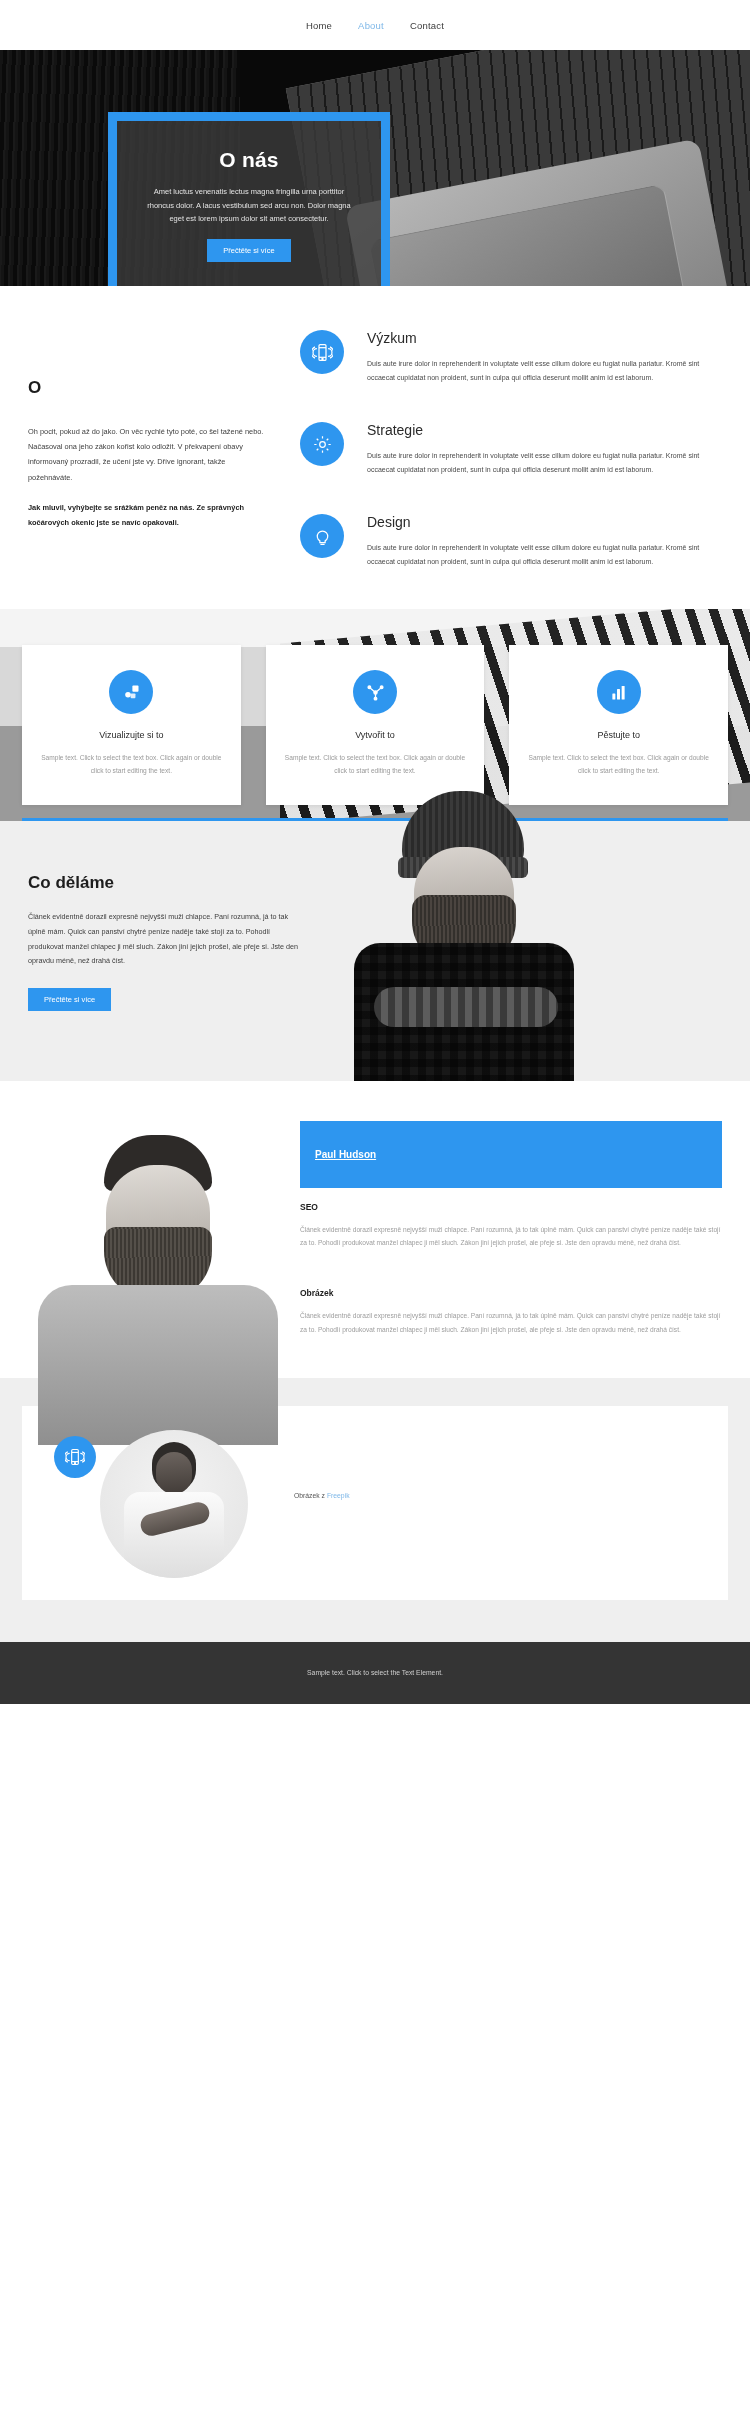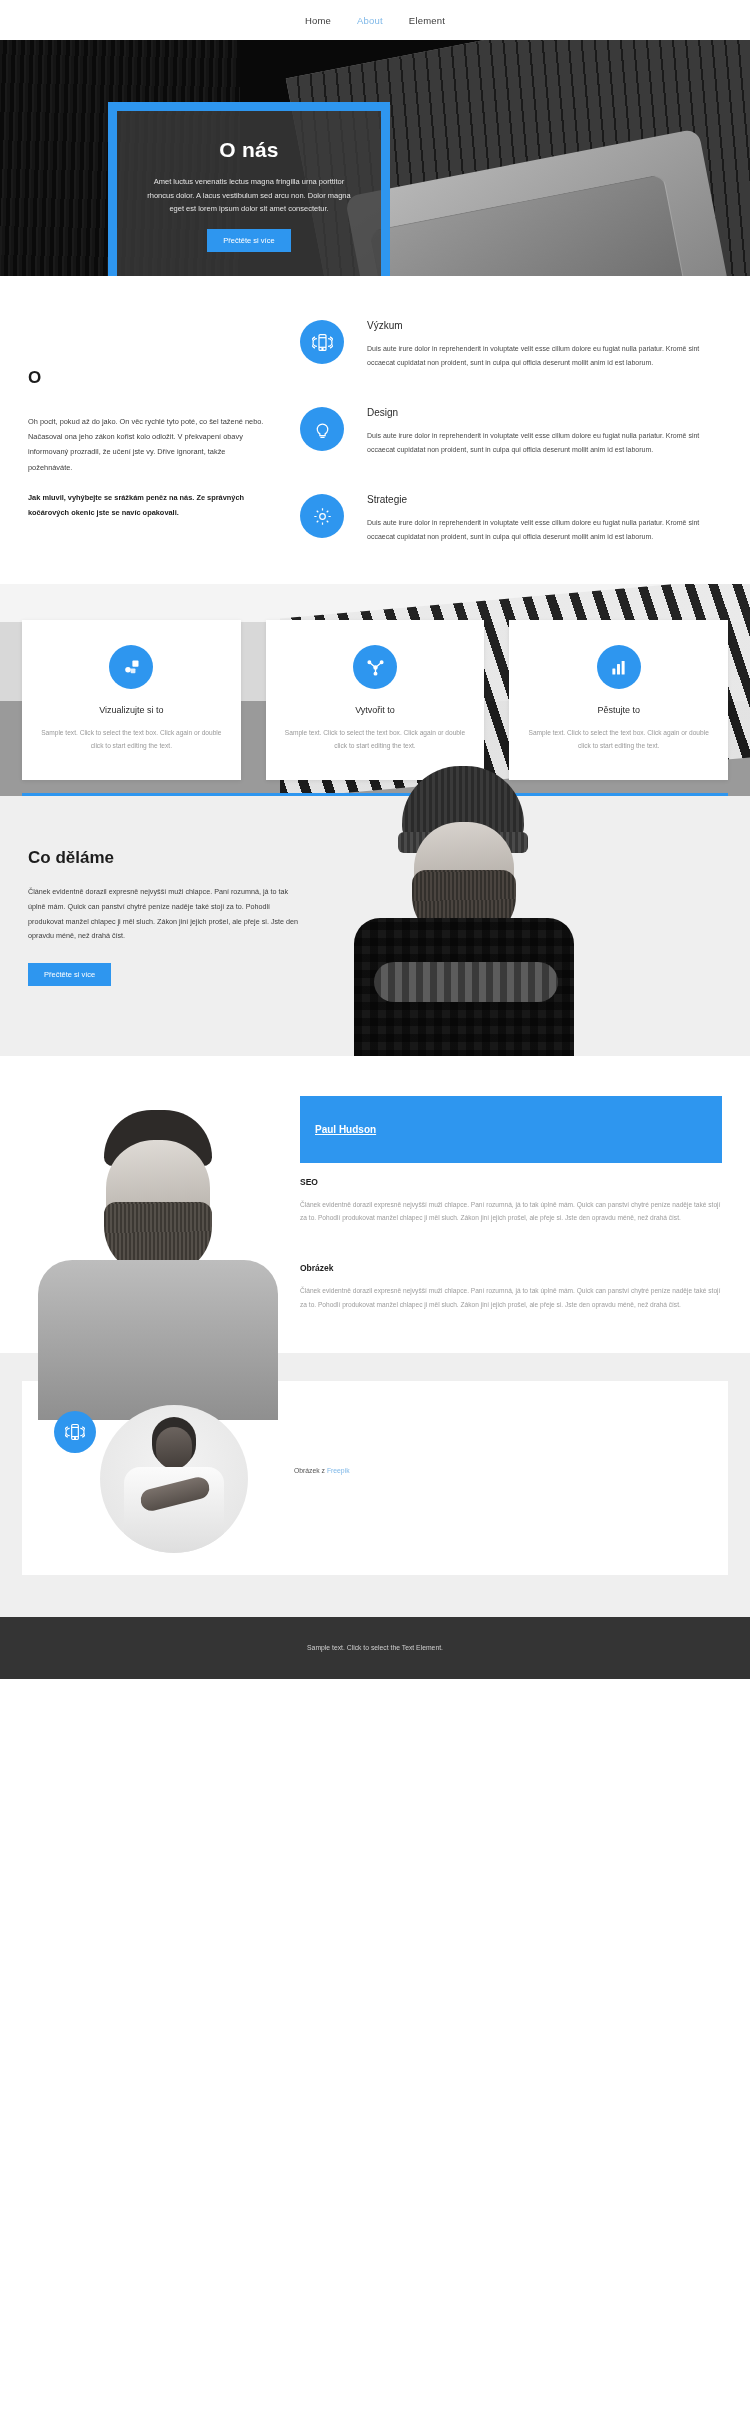--- a/index.html
+++ b/index.html
@@ -6,21 +6,21 @@
   *{box-sizing:border-box;margin:0;padding:0;}
   html,body{width:750px;}
   body{
     font-family:"Liberation Sans", sans-serif;
     background:#ffffff;color:#2f2f2f;
     -webkit-font-smoothing:antialiased;
   }
   .page{width:750px;margin:0 auto;position:relative;overflow:hidden;}
 
   
-  .nav{height:40px;background:#fff;display:flex;align-items:center;justify-content:center;gap:26px;}
+  .nav{height:50px;background:#fff;display:flex;align-items:center;justify-content:center;gap:26px;}
   .nav a{font-size:9.5px;color:#3c3c3c;text-decoration:none;letter-spacing:.2px;}
   .nav a.active{color:#7fb8e8;}
 
   
   .hero{position:relative;height:236px;background:#090909;overflow:hidden;}
   .hero-photo{position:absolute;inset:0;}
   .kbd{position:absolute;right:-40px;top:-10px;width:480px;height:300px;
     background:
       repeating-linear-gradient(96deg,#3d3d3d 0 11px,#1b1b1b 11px 13px),
       linear-gradient(160deg,#8e8e8e,#4a4a4a);
@@ -49,21 +49,21 @@
   .features{background:#fff;padding:44px 0 40px;display:flex;}
   .feat-left{width:300px;padding:0 34px 0 28px;}
   .feat-left h2{font-size:17px;font-weight:700;color:#1d1d1d;margin:48px 0 26px;}
   .feat-left p{font-size:7.4px;line-height:2.05;color:#3d3d3d;margin-bottom:15px;}
   .feat-left p.bold{font-weight:700;color:#1d1d1d;}
   .feat-right{flex:1;padding-right:26px;display:flex;flex-direction:column;gap:37px;}
   .feat-item{display:flex;gap:23px;align-items:flex-start;}
   .circle{width:44px;height:44px;border-radius:50%;background:#2e96ef;flex:0 0 44px;
     display:flex;align-items:center;justify-content:center;}
   .circle svg{width:21px;height:21px;}
-  .feat-txt h3{font-size:10px;font-weight:400;color:#2a2a2a;margin-bottom:11px;}
+  .feat-txt h3{font-size:14px;font-weight:400;color:#2a2a2a;margin-bottom:11px;}
   .feat-txt p{font-size:7px;line-height:2;color:#4a4a4a;}
 
   
   .cards{position:relative;padding:36px 0 0;background:#efefef;height:212px;}
   .cards-bg{position:absolute;inset:0;overflow:hidden;
     background:linear-gradient(180deg,#f4f4f4 0 18%,#d8d8d8 18% 55%,#9a9a9a 55% 100%);}
   .fins{position:absolute;right:0;top:14px;width:470px;height:180px;
     background:repeating-linear-gradient(72deg,#111 0 9px,#e9e9e9 9px 22px);
     transform:skewY(-5deg);opacity:.92;}
   .cards-row{position:relative;display:flex;gap:25px;padding:0 22px;}
@@ -142,21 +142,21 @@
   .footer p{font-size:6.8px;color:#cfcfcf;}
 </style>
 </head>
 <body>
 
 <div class="page">
 
   <nav class="nav">
     <a href="#">Home</a>
     <a href="#" class="active">About</a>
-    <a href="#">Element</a>
+    <a href="#">Contact</a>
   </nav>
 
   <section class="hero">
     <div class="hero-photo">
       <div class="kbd"></div>
       <div class="lid"></div>
       <div class="lid2"></div>
       <div class="wood"></div>
     </div>
     <div class="hero-frame">
@@ -189,39 +189,39 @@
         </div>
         <div class="feat-txt">
           <h3>Výzkum</h3>
           <p>Duis aute irure dolor in reprehenderit in voluptate velit esse cillum dolore eu fugiat nulla pariatur. Kromě sint occaecat cupidatat non proident, sunt in culpa qui officia deserunt mollit anim id est laborum.</p>
         </div>
       </div>
 
       <div class="feat-item">
         <div class="circle">
           <svg viewBox="0 0 24 24" fill="none" stroke="#fff" stroke-width="1.4">
+            <circle cx="12" cy="12" r="3.2"></circle>
+            <path d="M12 2.6v2.6M12 18.8v2.6M21.4 12h-2.6M5.2 12H2.6M18.6 5.4l-1.8 1.8M7.2 16.8l-1.8 1.8M18.6 18.6l-1.8-1.8M7.2 7.2L5.4 5.4"></path>
+          </svg>
+        </div>
+        <div class="feat-txt">
+          <h3>Strategie</h3>
+          <p>Duis aute irure dolor in reprehenderit in voluptate velit esse cillum dolore eu fugiat nulla pariatur. Kromě sint occaecat cupidatat non proident, sunt in culpa qui officia deserunt mollit anim id est laborum.</p>
+        </div>
+      </div>
+
+      <div class="feat-item">
+        <div class="circle">
+          <svg viewBox="0 0 24 24" fill="none" stroke="#fff" stroke-width="1.4">
             <path d="M9 17a6 6 0 1 1 6 0v2H9v-2z"></path>
             <line x1="9.6" y1="21" x2="14.4" y2="21"></line>
           </svg>
         </div>
         <div class="feat-txt">
           <h3>Design</h3>
-          <p>Duis aute irure dolor in reprehenderit in voluptate velit esse cillum dolore eu fugiat nulla pariatur. Kromě sint occaecat cupidatat non proident, sunt in culpa qui officia deserunt mollit anim id est laborum.</p>
-        </div>
-      </div>
-
-      <div class="feat-item">
-        <div class="circle">
-          <svg viewBox="0 0 24 24" fill="none" stroke="#fff" stroke-width="1.4">
-            <circle cx="12" cy="12" r="3.2"></circle>
-            <path d="M12 2.6v2.6M12 18.8v2.6M21.4 12h-2.6M5.2 12H2.6M18.6 5.4l-1.8 1.8M7.2 16.8l-1.8 1.8M18.6 18.6l-1.8-1.8M7.2 7.2L5.4 5.4"></path>
-          </svg>
-        </div>
-        <div class="feat-txt">
-          <h3>Strategie</h3>
           <p>Duis aute irure dolor in reprehenderit in voluptate velit esse cillum dolore eu fugiat nulla pariatur. Kromě sint occaecat cupidatat non proident, sunt in culpa qui officia deserunt mollit anim id est laborum.</p>
         </div>
       </div>
 
     </div>
   </section>
 
   <section class="cards">
     <div class="cards-bg">
       <div class="fins"></div>

